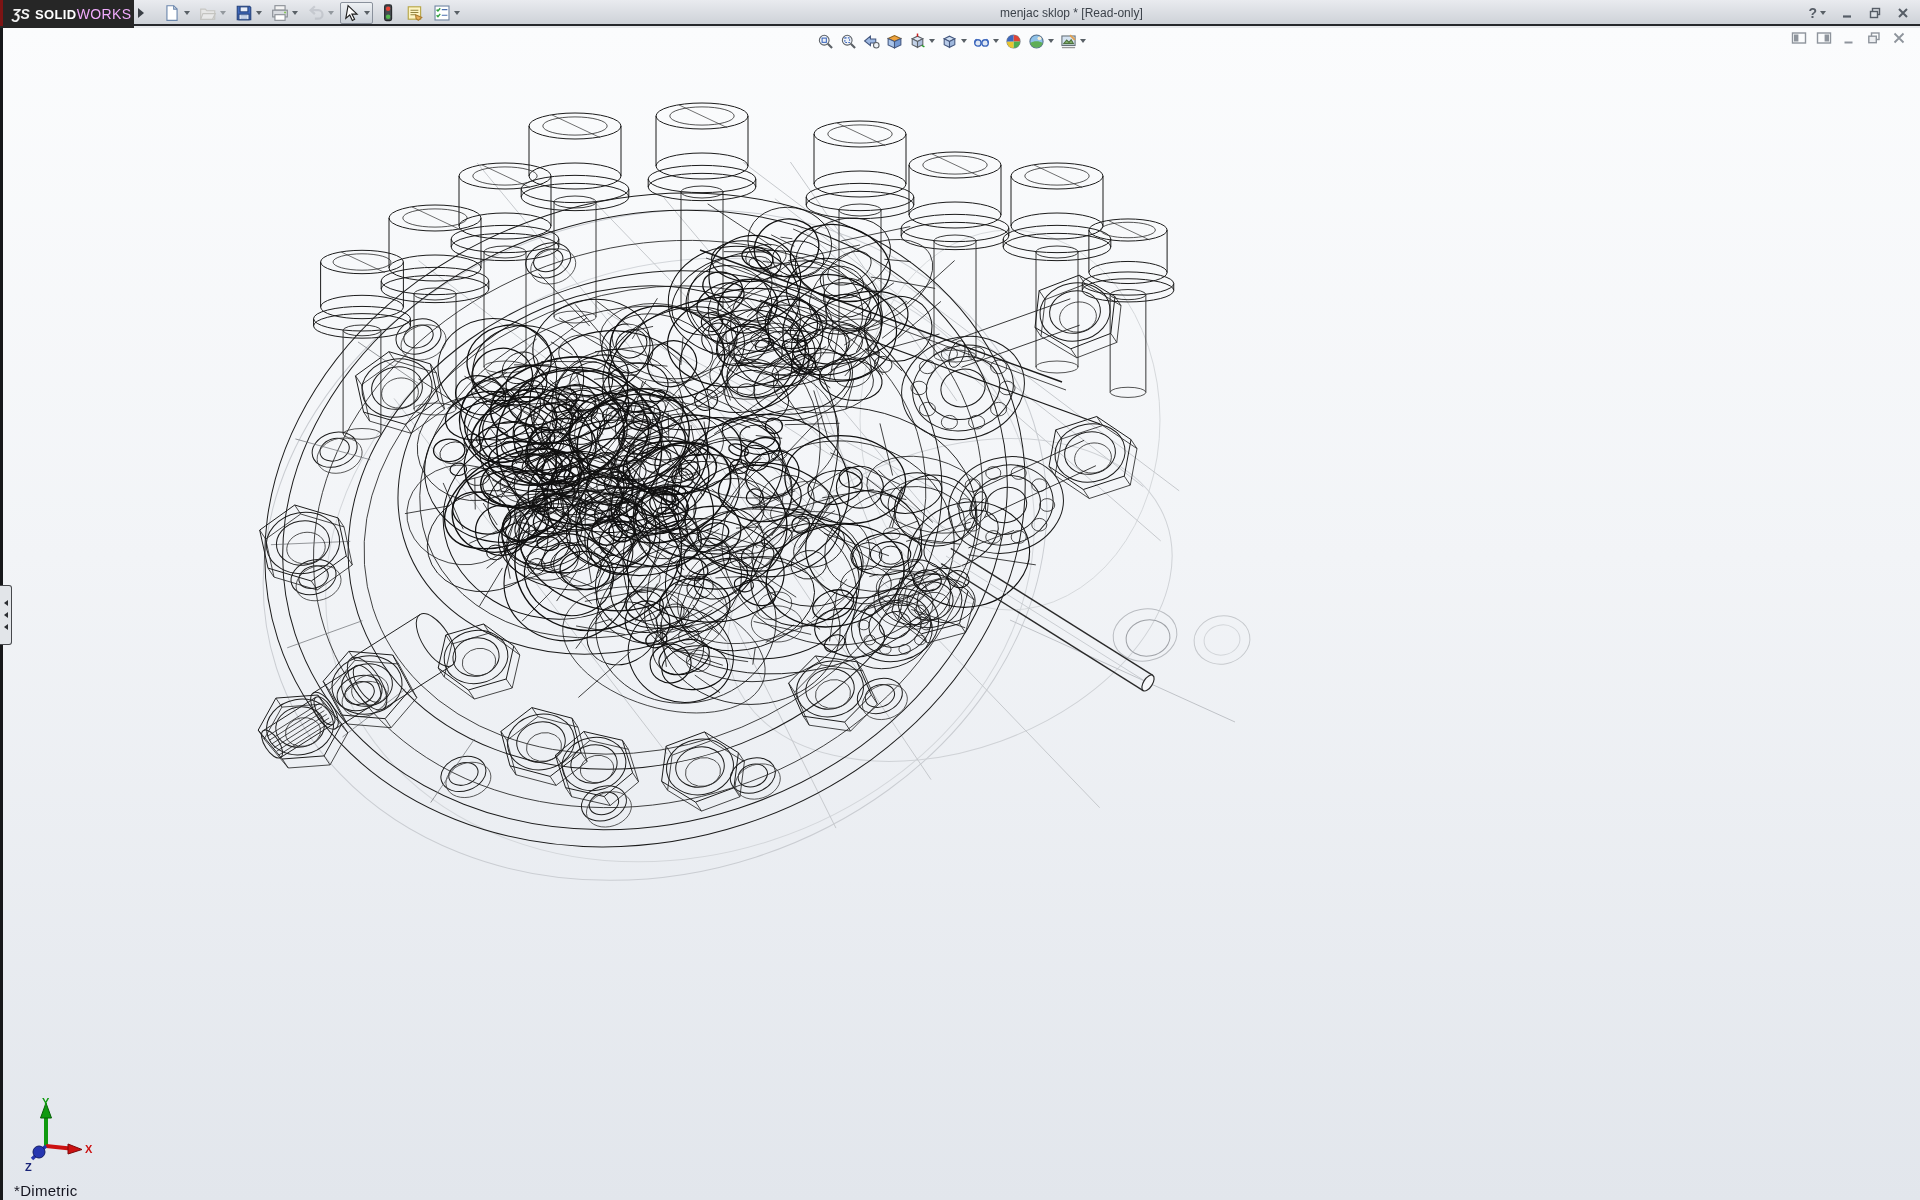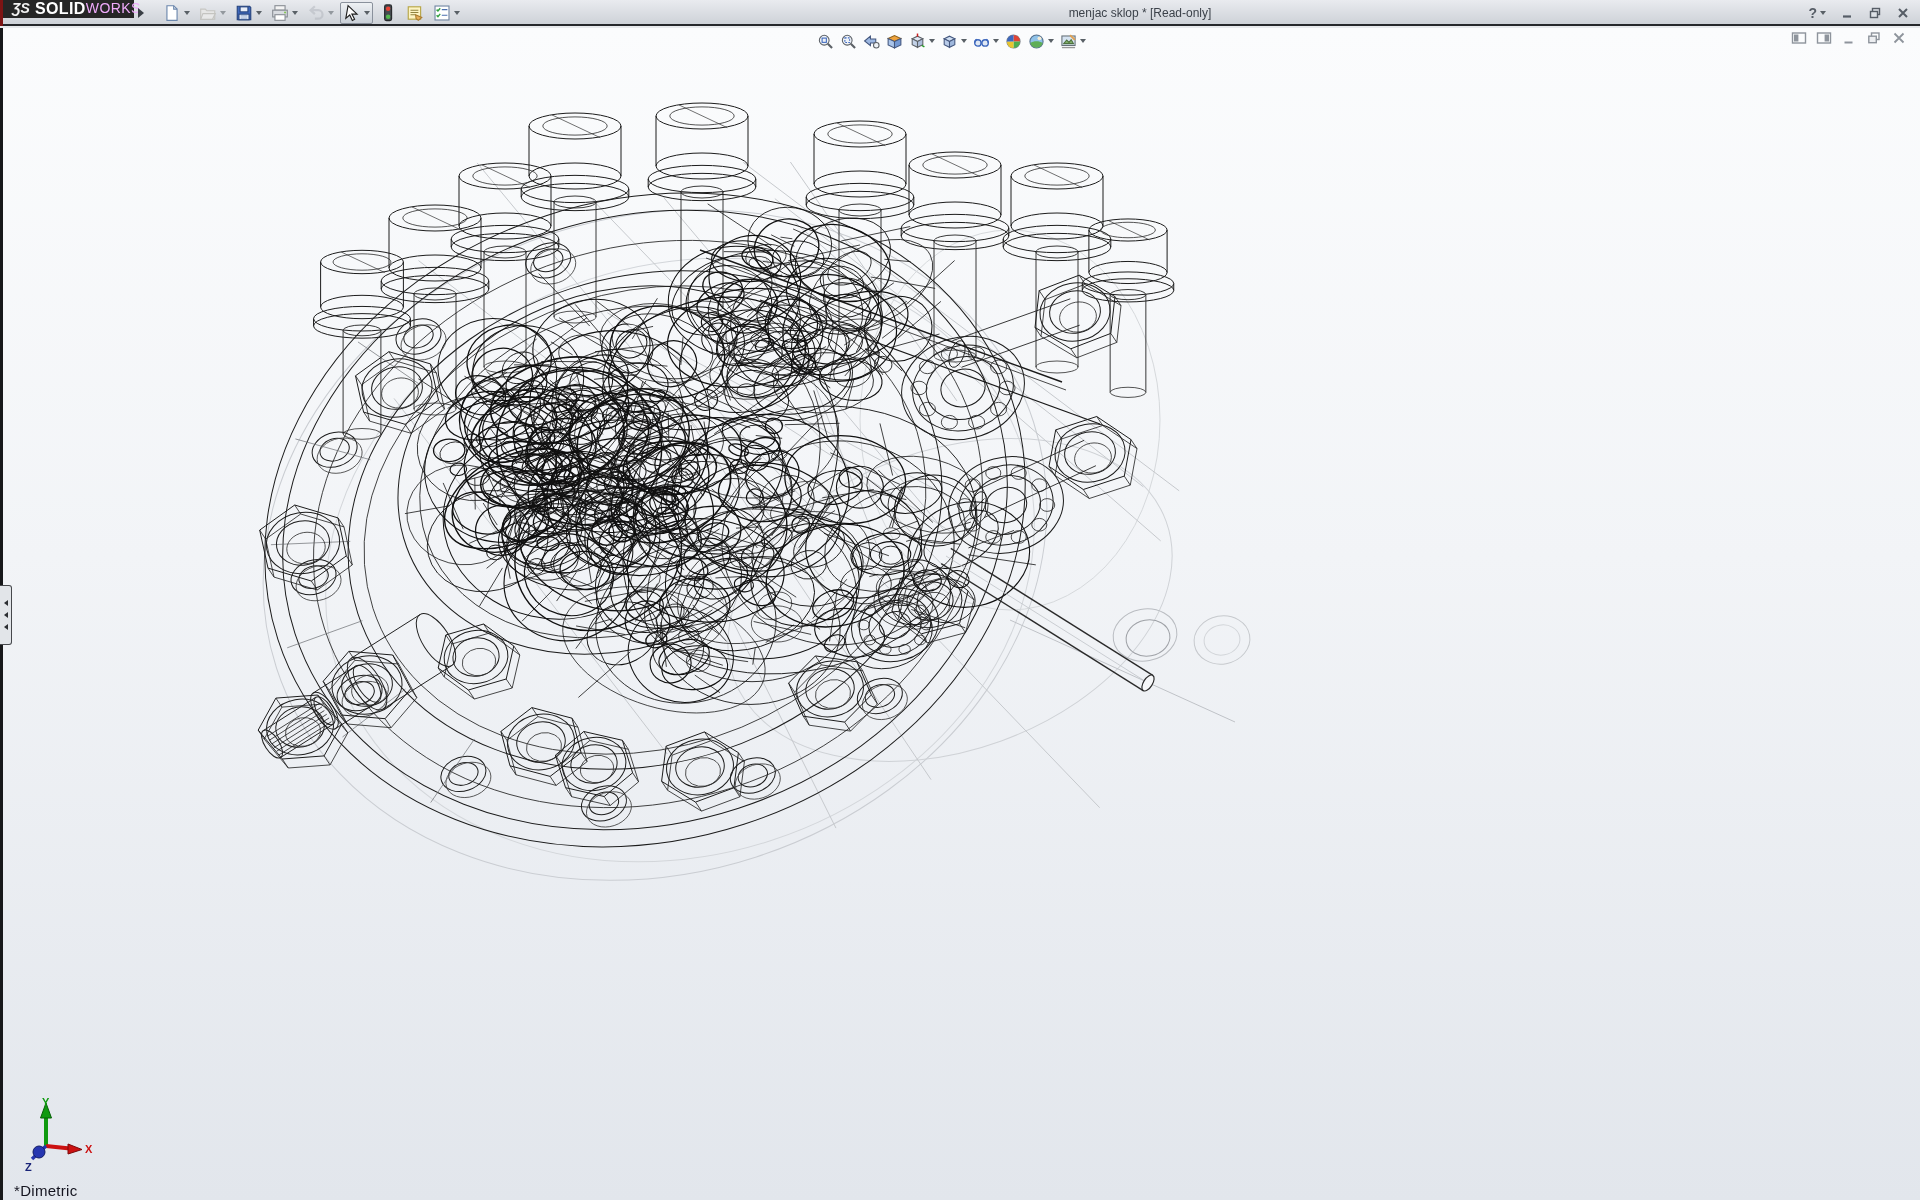--- a/index.html
+++ b/index.html
@@ -2,38 +2,38 @@
 <html><head>
 <meta charset="utf-8">
 <style>
   *{margin:0;padding:0;box-sizing:border-box}
   html,body{width:1920px;height:1200px;overflow:hidden;font-family:"Liberation Sans",sans-serif;background:#e8eaed}
   #root{position:relative;width:1920px;height:1200px}
 
   
   .titlebar{position:absolute;top:0;left:0;width:1920px;height:26px;
     background:linear-gradient(#e9ebef,#ced2d8);border-bottom:2px solid #26282c;z-index:20}
-  .logo{position:absolute;left:0;top:0;width:134px;height:18px;background:#262626;
-    display:flex;padding-left:12px;color:#fff}
+  .logo{position:absolute;left:0;top:0;width:134px;height:28px;background:#262626;
+    display:flex;align-items:center;padding-left:12px;color:#fff}
   .logo .red-sliver{position:absolute;left:0;top:0;width:3px;height:26px;background:#7d1414}
   .logo .mark{font-style:italic;font-weight:bold;font-size:14px;margin-right:5px;color:#f2f2f2}
-  .logo .b{font-weight:bold;font-size:16px;letter-spacing:.4px;color:#fff}
+  .logo .b{font-weight:bold;font-size:13px;letter-spacing:.4px;color:#fff}
   .logo .l{font-weight:normal;font-size:14px;letter-spacing:.4px;color:#f0abfc}
   .flyout-arrow{position:absolute;left:138px;top:8px;width:0;height:0;
     border-top:5px solid transparent;border-bottom:5px solid transparent;border-left:6px solid #3a3f45}
   .main-toolbar{position:absolute;left:160px;top:1px;height:24px;display:flex;align-items:center;gap:3px}
   .tb-btn{height:22px;display:flex;align-items:center;padding:0 2px;border:1px solid transparent;border-radius:2px;cursor:default}
   .tb-btn .glyph{width:18px;height:18px;display:inline-block}
   .tb-btn.active{border:1px solid #8a919c;background:linear-gradient(#eef1f4,#c9cfd7)}
   .tb-btn.disabled{opacity:.55}
   .tb-btn .glyph svg{width:100%;height:100%}
   .caret{width:0;height:0;border-left:3.5px solid transparent;border-right:3.5px solid transparent;
     border-top:4px solid #596066;margin-left:3px}
   .win-title{position:absolute;left:1000px;top:0;width:280px;height:38px;line-height:26px;
-    text-align:center;font-size:12px;color:#3c424a}
+    text-align:left;font-size:12px;color:#3c424a}
   .win-controls{position:absolute;right:10px;top:0;height:26px;display:flex;align-items:center;gap:14px}
   .wc{display:flex;align-items:center;color:#565d66}
   .wc svg{width:14px;height:14px}
   .help-glyph{font-size:14px;font-weight:bold;color:#565d66}
 
   
   .viewport{position:absolute;top:28px;left:0;width:1920px;height:1172px;
     background:linear-gradient(180deg,#fbfcfd 0%,#f2f4f7 45%,#e2e6ec 100%);overflow:hidden}
   #wire{position:absolute;top:-28px;left:0;width:1920px;height:1200px;z-index:1}
   .left-border{position:absolute;left:0;top:0;width:3px;height:1172px;background:#17181a;z-index:2}

